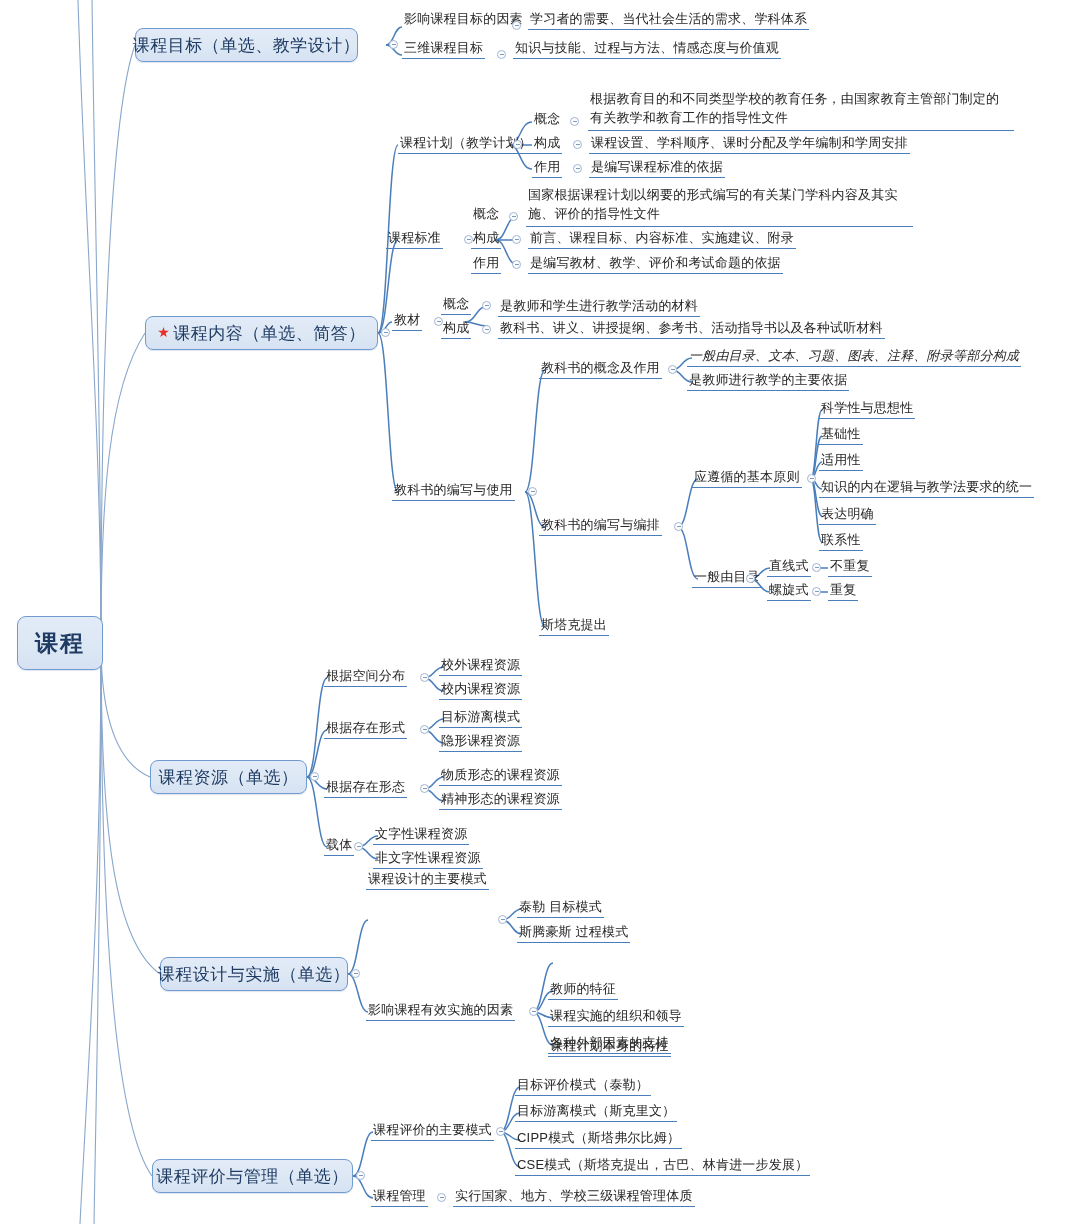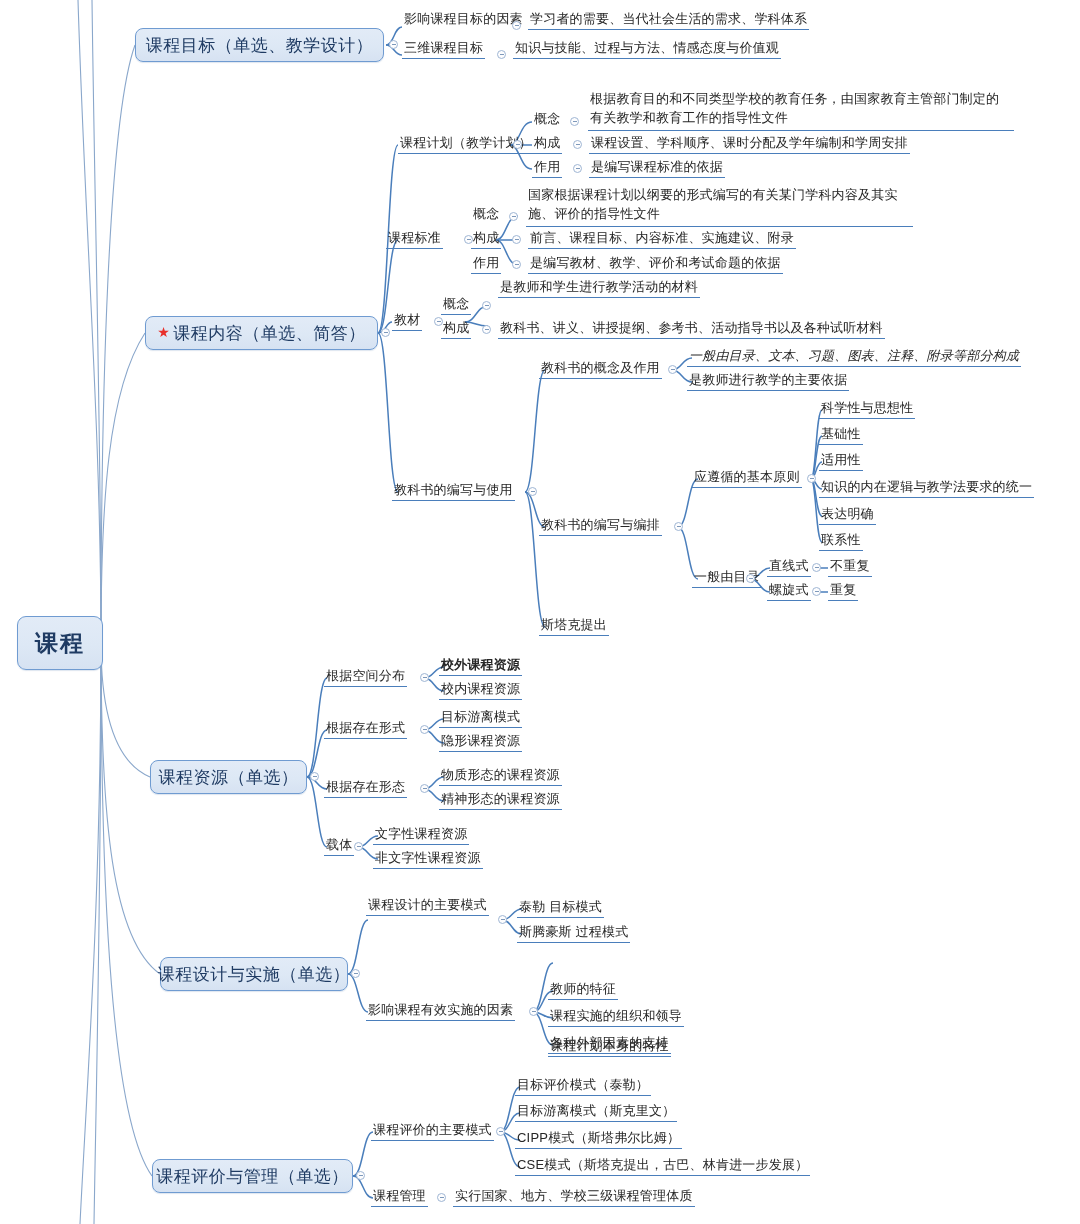--- a/index.html
+++ b/index.html
@@ -188,21 +188,21 @@
       <path d="M500,1132 C510,1132 510,1113 520,1113"></path>
       <path d="M500,1132 C510,1132 510,1140 520,1140"></path>
       <path d="M500,1132 C510,1132 510,1167 520,1167"></path>
     </g>
   </svg>
 
   <div class="box root" style="left:17px;top:616px;width:86px;height:54px;">
     <span>课程</span>
   </div>
 
-  <div class="box" style="left:135px;top:28px;width:249px;height:34px;">
+  <div class="box" style="left:135px;top:28px;width:223px;height:34px;">
     <span>课程目标（单选、教学设计）</span>
   </div>
   <div class="tog" style="left:389px;top:40px;"></div>
 
   <div class="nd s13 plain" style="left:402px;top:12px;">影响课程目标的因素</div>
   <div class="tog" style="left:512px;top:21px;"></div>
   <div class="nd s13 ul" style="left:528px;top:12px;">学习者的需要、当代社会生活的需求、学科体系</div>
 
   <div class="nd s13 ul" style="left:402px;top:41px;">三维课程目标</div>
   <div class="tog" style="left:497px;top:50px;"></div>
@@ -242,21 +242,21 @@
 
   <div class="nd s13 ul" style="left:471px;top:256px;">作用</div>
   <div class="tog" style="left:512px;top:260px;"></div>
   <div class="nd s13 ul" style="left:528px;top:256px;">是编写教材、教学、评价和考试命题的依据</div>
 
   <div class="nd s13 ul" style="left:392px;top:313px;">教材</div>
   <div class="tog" style="left:434px;top:317px;"></div>
 
   <div class="nd s13 ul" style="left:441px;top:297px;">概念</div>
   <div class="tog" style="left:482px;top:301px;"></div>
-  <div class="nd s13 ul" style="left:498px;top:280px;">是教师和学生进行教学活动的材料</div>
+  <div class="nd s13 ul" style="left:498px;top:299px;">是教师和学生进行教学活动的材料</div>
 
   <div class="nd s13 ul" style="left:441px;top:321px;">构成</div>
   <div class="tog" style="left:482px;top:325px;"></div>
   <div class="nd s13 ul" style="left:498px;top:321px;">教科书、讲义、讲授提纲、参考书、活动指导书以及各种试听材料</div>
 
   <div class="nd s13 ul" style="left:392px;top:483px;">教科书的编写与使用</div>
   <div class="tog" style="left:528px;top:487px;"></div>
 
   <div class="nd s13 ul" style="left:539px;top:361px;">教科书的概念及作用</div>
   <div class="tog" style="left:668px;top:365px;"></div>
@@ -289,21 +289,21 @@
 
   <div class="nd s13 ul" style="left:539px;top:618px;">斯塔克提出</div>
 
   <div class="box" style="left:150px;top:760px;width:157px;height:34px;">
     <span>课程资源（单选）</span>
   </div>
   <div class="tog" style="left:310px;top:772px;"></div>
 
   <div class="nd s13 ul" style="left:324px;top:669px;">根据空间分布</div>
   <div class="tog" style="left:420px;top:673px;"></div>
-  <div class="nd s13 ul" style="left:439px;top:658px;font-weight:bold;">校外课程资源</div>
+  <div class="nd s13 ul" style="left:439px;top:658px;">校外课程资源</div>
   <div class="nd s13 ul" style="left:439px;top:682px;">校内课程资源</div>
 
   <div class="nd s13 ul" style="left:324px;top:721px;">根据存在形式</div>
   <div class="tog" style="left:420px;top:725px;"></div>
   <div class="nd s13 ul" style="left:439px;top:710px;">目标游离模式</div>
   <div class="nd s13 ul" style="left:439px;top:734px;">隐形课程资源</div>
 
   <div class="nd s13 ul" style="left:324px;top:780px;">根据存在形态</div>
   <div class="tog" style="left:420px;top:784px;"></div>
   <div class="nd s13 ul" style="left:439px;top:768px;">物质形态的课程资源</div>
@@ -312,21 +312,21 @@
   <div class="nd s13 ul" style="left:324px;top:838px;">载体</div>
   <div class="tog" style="left:354px;top:842px;"></div>
   <div class="nd s13 ul" style="left:373px;top:827px;">文字性课程资源</div>
   <div class="nd s13 ul" style="left:373px;top:851px;">非文字性课程资源</div>
 
   <div class="box" style="left:160px;top:957px;width:188px;height:34px;">
     <span>课程设计与实施（单选）</span>
   </div>
   <div class="tog" style="left:351px;top:969px;"></div>
 
-  <div class="nd s13 ul" style="left:366px;top:898px;">课程设计的主要模式</div>
+  <div class="nd s13 ul" style="left:366px;top:872px;">课程设计的主要模式</div>
   <div class="tog" style="left:498px;top:915px;"></div>
   <div class="nd s13 ul" style="left:517px;top:900px;">泰勒 目标模式</div>
   <div class="nd s13 ul" style="left:517px;top:925px;">斯腾豪斯 过程模式</div>
 
   <div class="nd s13 ul" style="left:366px;top:1003px;">影响课程有效实施的因素</div>
   <div class="tog" style="left:529px;top:1007px;"></div>
   <div class="nd s13 ul" style="left:548px;top:1006px;margin-top:33px;">课程计划本身的特性</div>
   <div class="nd s13 ul" style="left:548px;top:982px;">教师的特征</div>
   <div class="nd s13 ul" style="left:548px;top:1009px;">课程实施的组织和领导</div>
   <div class="nd s13 ul" style="left:548px;top:1036px;">各种外部因素的支持</div>

